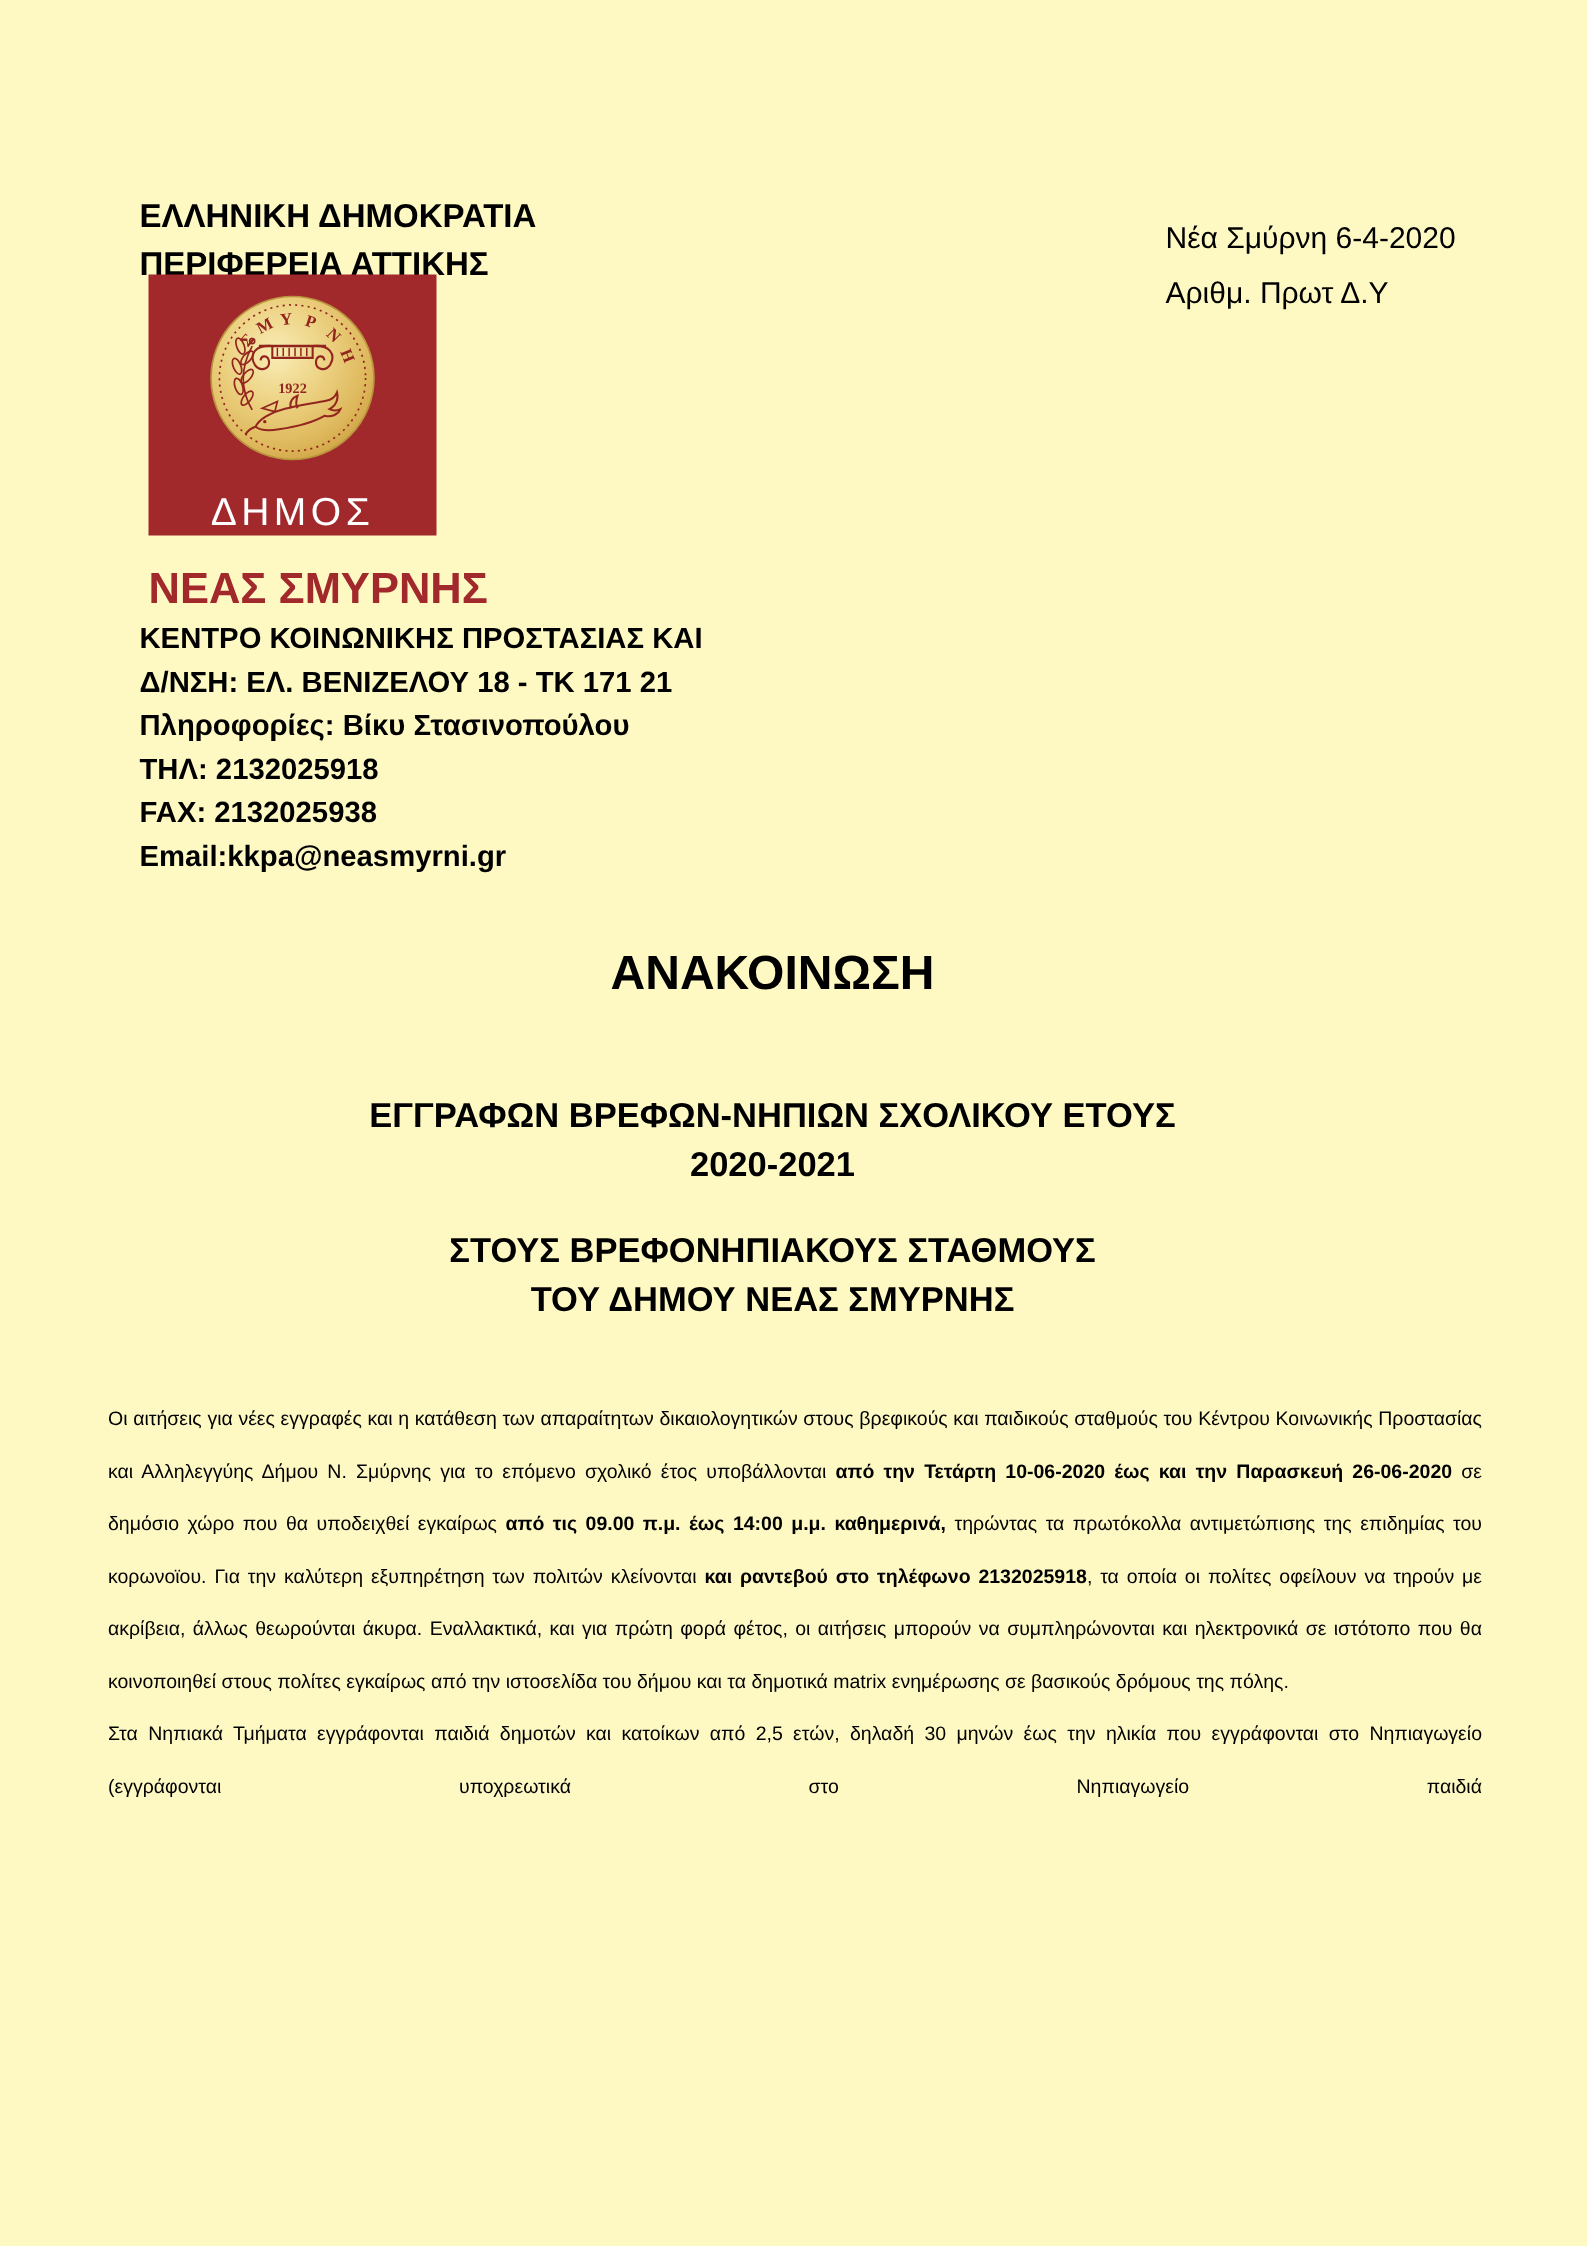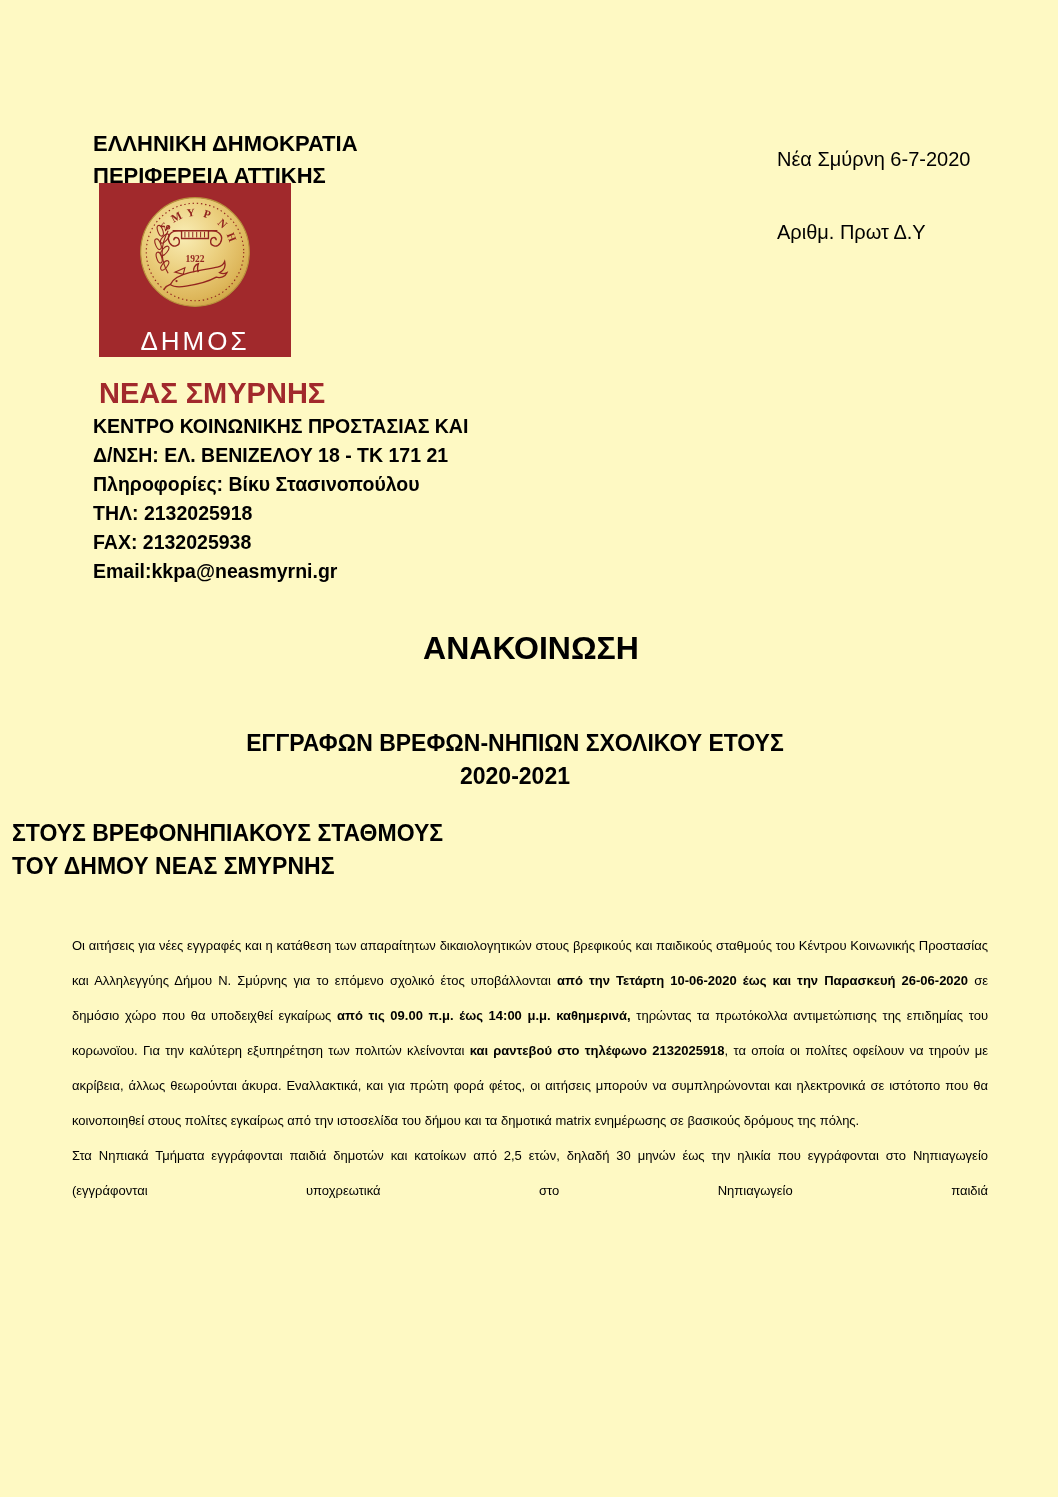--- a/index.html
+++ b/index.html
@@ -19,71 +19,71 @@
     overflow:hidden;
   }
   .header-left{
     position:absolute;left:93px;top:128px;
     font-size:22px;font-weight:700;line-height:32px;
   }
   .header-right{
     position:absolute;left:777px;top:148px;
     font-size:20px;font-weight:400;
   }
-  .header-right .protocol{margin-top:50px;}
+  .header-right .protocol{margin-top:14px;}
   .logo-block{position:absolute;left:99px;top:183px;width:192px;}
   .logo-square{
     width:192px;height:174px;
     background:var(--square-red);
     display:flex;flex-direction:column;align-items:center;
   }
   .coin{width:128px;height:128px;margin-top:13px;}
   .logo-dimos{
     color:#fff;font-size:26px;font-weight:400;letter-spacing:3px;
     margin-top:18px;
   }
   .logo-name{
     color:var(--name-red);font-size:29px;font-weight:700;
     margin-top:20px;text-align:center;white-space:nowrap;width:192px;
   }
   .contact-block{
     position:absolute;left:93px;top:412px;
     font-size:19.5px;font-weight:700;line-height:29px;
   }
   .doc-title{
-    position:absolute;left:16px;top:630px;width:1030px;
+    position:absolute;left:0;top:630px;width:1030px;
     text-align:center;font-size:32px;font-weight:700;
   }
   .subject-1{
     position:absolute;left:0;top:727px;width:1030px;
     text-align:center;font-size:23px;font-weight:700;line-height:33px;
   }
   .subject-2{
     position:absolute;left:0;top:817px;width:1030px;
-    font-size:23px;font-weight:700;line-height:33px;padding-left:12px;
+    text-align:center;font-size:23px;font-weight:700;line-height:33px;
   }
   .body-text{
     position:absolute;left:72px;top:928px;width:916px;
     font-size:13px;line-height:35px;text-align:justify;
   }
   .body-text p{margin:0;}
   .body-text p.justify-last{text-align-last:justify;}
 </style>
 </head>
 <body>
 
 <div class="page">
 
   <div class="header-left">
     <div>ΕΛΛΗΝΙΚΗ ΔΗΜΟΚΡΑΤΙΑ</div>
     <div>ΠΕΡΙΦΕΡΕΙΑ ΑΤΤΙΚΗΣ</div>
   </div>
 
   <div class="header-right">
-    <div>Νέα Σμύρνη 6-7-2020</div>
+    <div>Νέα Σμύρνη 6-4-2020</div>
     <div class="protocol">Αριθμ. Πρωτ Δ.Υ</div>
   </div>
 
   <div class="logo-block">
     <div class="logo-square">
       <svg class="coin" viewBox="0 0 200 200" xmlns="http://www.w3.org/2000/svg">
         <defs>
           <radialGradient id="goldGrad" cx="40%" cy="35%" r="75%">
             <stop offset="0%" stop-color="#F9EDB5"></stop>
             <stop offset="45%" stop-color="#EBCF7E"></stop>

